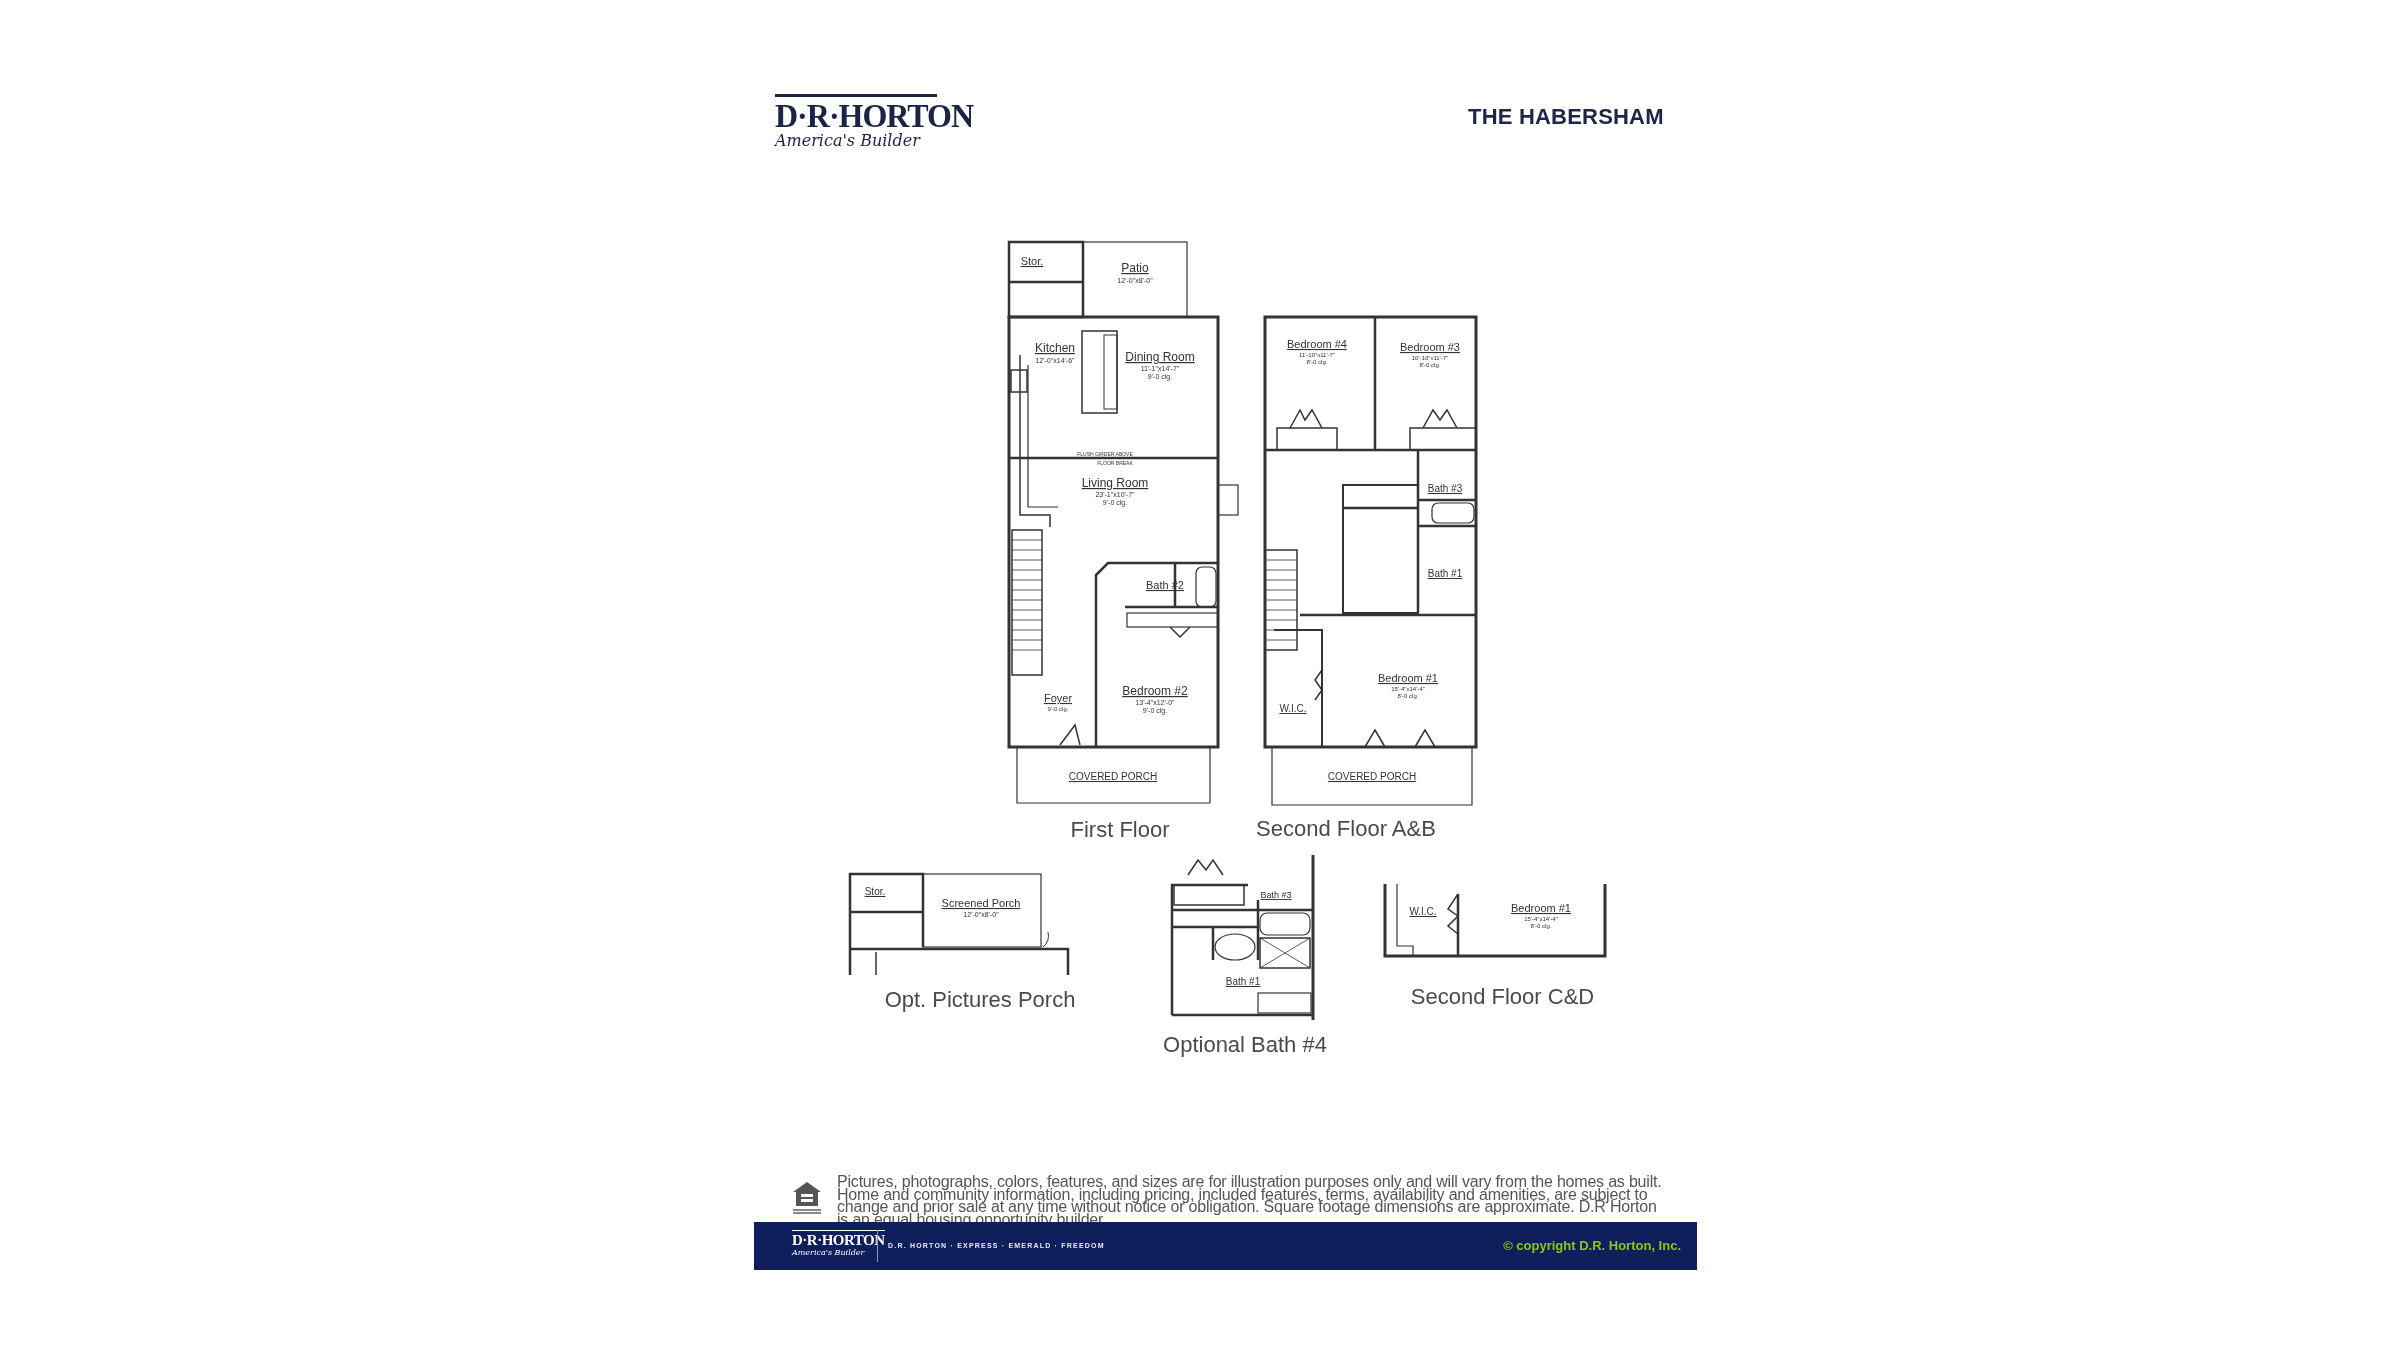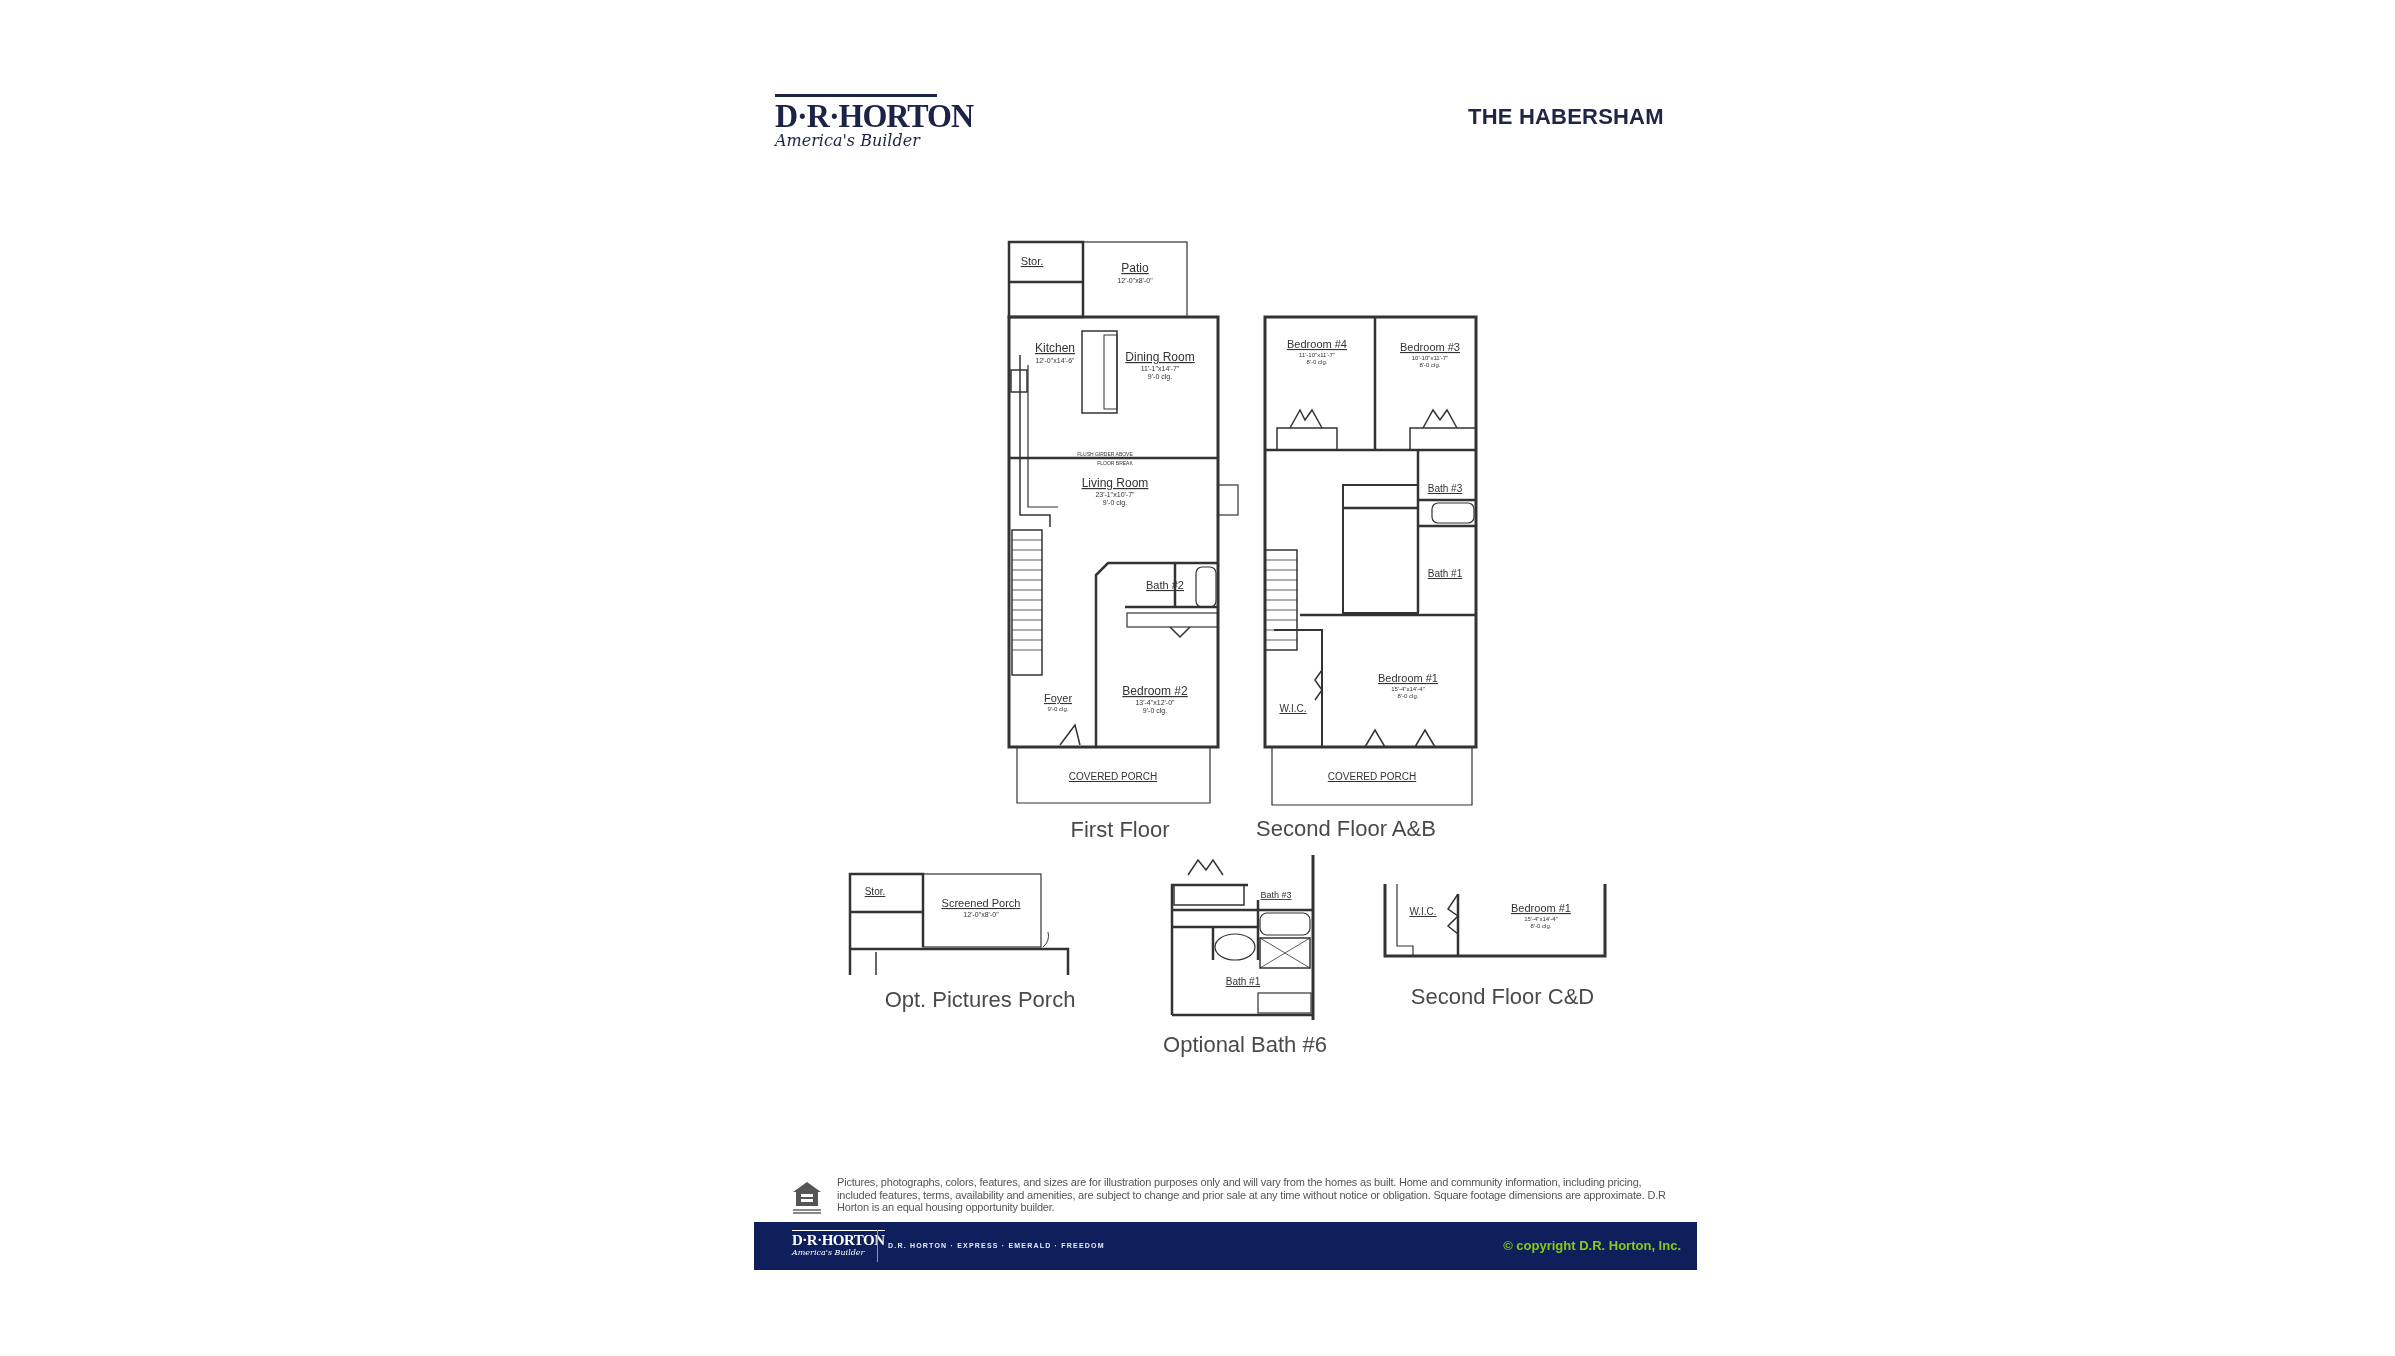--- a/index.html
+++ b/index.html
@@ -11,21 +11,21 @@
   .logo-rule { height: 3px; background: #1b2447; width: 162px; }
   .logo-main { font-family: "Liberation Serif", serif; font-weight: bold; font-size: 32px; letter-spacing: -1px; color: #1b2447; line-height: 32px; margin-top: 2px; transform: scaleY(1.05); }
   .logo-tag { font-family: "DejaVu Serif", serif; font-style: italic; font-size: 16px; color: #1b2447; margin-top: 0px; line-height: 20px; }
   .plan-title { left: 1468px; top: 104px; font-family: "Liberation Sans", sans-serif; font-weight: bold; font-size: 22px; color: #1f2544; letter-spacing: 0.2px; text-align: right; }
 
   
   svg text { font-family: "Liberation Sans", sans-serif; fill: #333; }
   .cap { font-family: "Liberation Sans", sans-serif; font-size: 22px; color: #4a4a4a; text-align: center; }
 
   
-  .disclaimer { left: 795px; top: 1176px; width: 830px; font-family: "Liberation Sans", sans-serif; font-size: 11px; line-height: 12.5px; color: #555; letter-spacing: -0.2px; }
+  .disclaimer { left: 795px; top: 1176px; width: 830px; font-family: "Liberation Sans", sans-serif; font-size: 16px; line-height: 12.5px; color: #555; letter-spacing: -0.2px; }
   .eho { left: 790px; top: 1180px; width: 34px; height: 36px; }
 
   
   .footer { left: 754px; top: 1222px; width: 943px; height: 48px; background: #0f1f5c; }
   .f-logo { left: 38px; top: 8px; color: #fff; }
   .f-logo-main { font-family: "Liberation Serif", serif; font-weight: bold; font-size: 15px; line-height: 16px; letter-spacing: -0.5px; border-top: 1px solid #fff; padding-top: 1px; }
   .f-logo-tag { font-family: "DejaVu Serif", serif; font-style: italic; font-size: 8px; line-height: 10px; }
   .f-sep { left: 123px; top: 8px; width: 1px; height: 32px; background: #8d97bd; }
   .f-brands { left: 134px; top: 20px; color: #e7eaf5; font-family: "Liberation Sans", sans-serif; font-size: 7px; font-weight: bold; letter-spacing: 1.2px; }
   .f-copy { right: 16px; top: 16px; color: #84cc16; font-family: "Liberation Sans", sans-serif; font-weight: bold; font-size: 13px; }
@@ -209,21 +209,21 @@
     <ellipse cx="67" cy="92" rx="20" ry="13" stroke-width="1.2"></ellipse>
     <line x1="4" y1="160" x2="145" y2="160"></line>
     <rect x="90" y="138" width="53" height="20" stroke-width="1.2"></rect>
     <path d="M20 20 L30 5 L38 15 L45 5 L55 20" stroke-width="1.5"></path>
   </g>
   <g text-anchor="middle">
     <text x="108" y="43" font-size="9" text-decoration="underline">Bath #3</text>
     <text x="75" y="130" font-size="10" text-decoration="underline">Bath #1</text>
   </g>
 </svg>
-<div class="abs cap" style="left:1140px;top:1032px;width:210px">Optional Bath #6</div>
+<div class="abs cap" style="left:1140px;top:1032px;width:210px">Optional Bath #4</div>
 
 <svg class="abs" style="left:1383px;top:884px" width="225" height="78" viewBox="0 0 225 78">
   <g stroke="#333" fill="none" stroke-width="2.5">
     <polyline points="2,0 2,72 222,72 222,0" stroke-width="3"></polyline>
     <polyline points="14,0 14,62 30,62 30,72" stroke-width="1.2"></polyline>
     <line x1="75" y1="10" x2="75" y2="72"></line>
     <path d="M75 10 L65 25 L75 32 L65 42 L75 50" stroke-width="1.5"></path>
   </g>
   <g text-anchor="middle">
     <text x="40" y="31" font-size="10" text-decoration="underline">W.I.C.</text>

